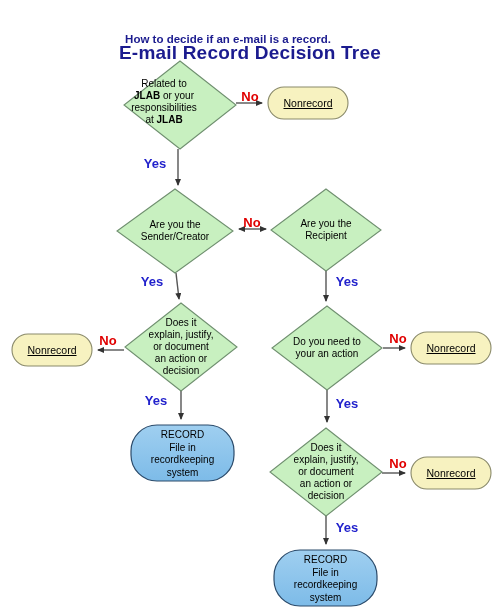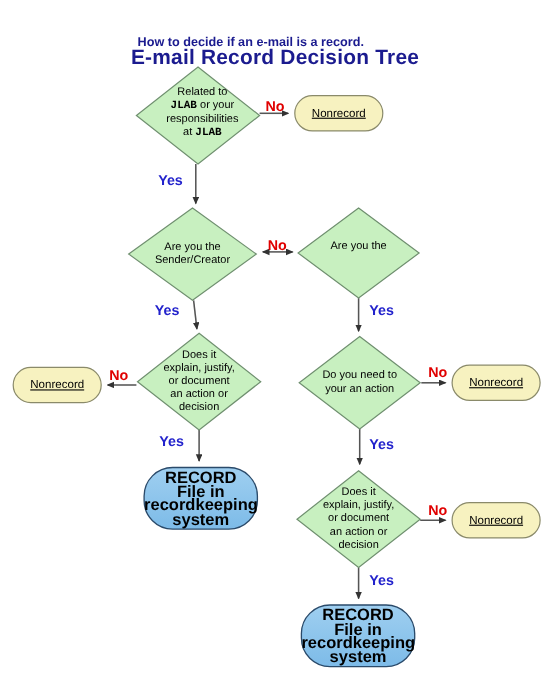--- a/index.html
+++ b/index.html
@@ -47,33 +47,33 @@
     position: absolute;
     text-align: center;
     color: #000000;
     line-height: 12px;
     font-size: 10px;
     pointer-events: none;
   }
   .node-text.diamond { font-size: 10px; }
   .node-text.pill { font-size: 10.5px; text-decoration: underline; }
   .node-text.record {
-    font-weight: bold;
-    font-size: 15px;
+    font-weight: normal;
+    font-size: 10px;
     line-height: 12.5px;
   }
   .edge-label {
     position: absolute;
     font-size: 13px;
     font-weight: bold;
     text-align: center;
   }
   .edge-label.yes { color: #2222cc; }
   .edge-label.no  { color: #e00000; }
-  .jlab { font-weight: bold; font-family: Liberation Mono, monospace; }
+  .jlab { font-weight: bold; }
 </style>
 </head>
 <body>
 
 <div class="title">E-mail Record Decision Tree</div>
 <div class="subtitle">How to decide if an e-mail is a record.</div>
 
 <svg id="chart" viewBox="0 0 500 614" xmlns="http://www.w3.org/2000/svg">
   <defs>
     <marker id="arrow" markerWidth="7" markerHeight="7" refX="6" refY="3" orient="auto" markerUnits="userSpaceOnUse">
@@ -131,36 +131,37 @@
 
   <rect x="131" y="425" width="103" height="56" rx="26" ry="26" fill="url(#recGrad)" stroke="#2a4a6a" stroke-width="1.2"></rect>
 
   <polygon points="326,428 382,472 326,516 270,472" fill="#c8f0c0" stroke="#6f8f6f" stroke-width="1.1"></polygon>
 
   <rect x="411" y="457" width="80" height="32" rx="16" ry="16" fill="#f7f2c0" stroke="#8a8a6a" stroke-width="1.1"></rect>
 
   <rect x="274" y="550" width="103" height="56" rx="26" ry="26" fill="url(#recGrad)" stroke="#2a4a6a" stroke-width="1.2"></rect>
 </svg>
 
-<div class="node-text diamond" style="left:128px; top:78px; width:112px;">
+<div class="node-text diamond" style="left:108px; top:78px; width:112px;">
   <div>Related to</div>
   <div><span class="jlab">JLAB</span> or your</div>
   <div>responsibilities</div>
   <div>at <span class="jlab">JLAB</span></div>
 </div>
 
 <div class="node-text pill" style="left:268px; top:97px; width:80px;">Nonrecord</div>
 
 <div class="node-text diamond" style="left:115px; top:219px; width:120px;">
   <div>Are you the</div>
   <div>Sender/Creator</div>
 </div>
 
 <div class="node-text diamond" style="left:271px; top:218px; width:110px;">
   <div>Are you the</div>
+  <div>Recipient</div>
 </div>
 
 <div class="node-text diamond" style="left:125px; top:317px; width:112px;">
   <div>Does it</div>
   <div>explain, justify,</div>
   <div>or document</div>
   <div>an action or</div>
   <div>decision</div>
 </div>
 

